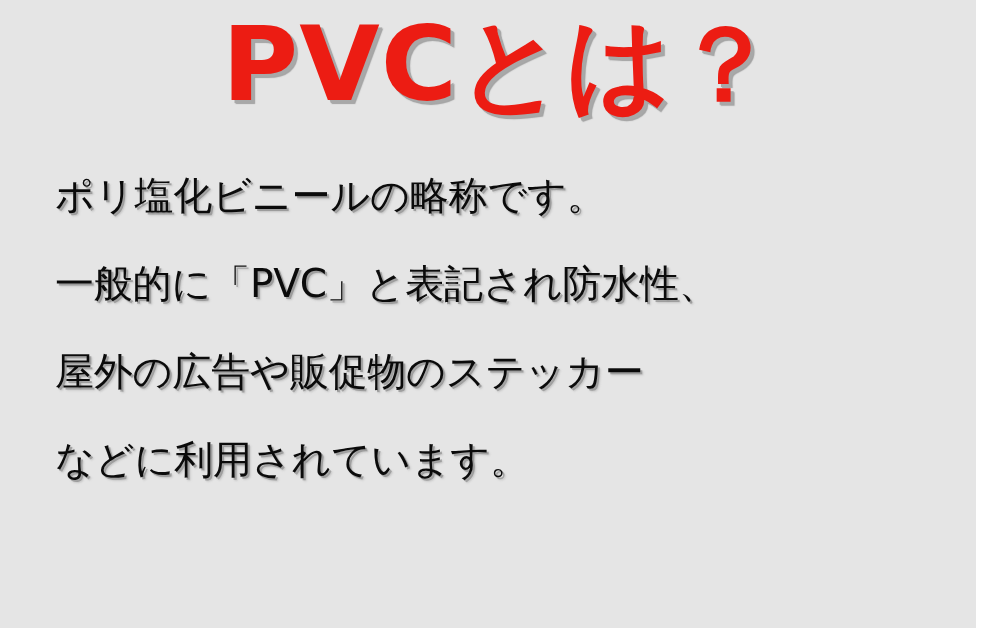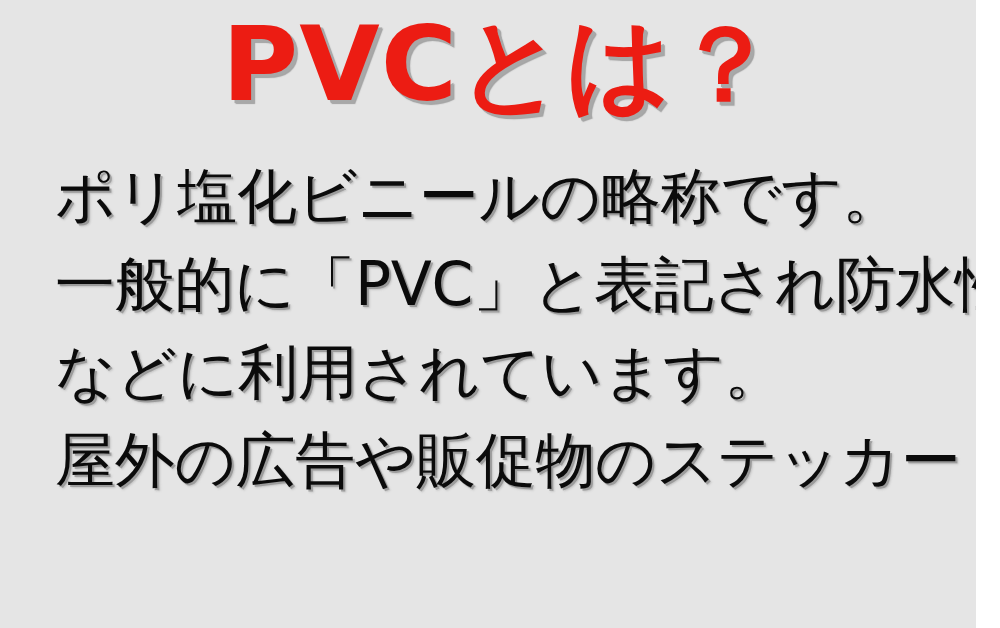--- a/index.html
+++ b/index.html
@@ -45,21 +45,21 @@
   
   #body-block {
     position: absolute;
     top: 152px;
     left: 55px;
     width: 930px;
   }
 
   .body-line {
     font-family: "DejaVu Sans", "Liberation Sans", sans-serif;
-    font-size: 60px;
+    font-size: 39px;
     font-weight: 400;
     line-height: 88px;
     height: 88px;
     color: #0b0b0b;
     white-space: nowrap;
     letter-spacing: -0.005em;
     text-shadow:
       2px 2px 0 rgba(120,120,120,0.55),
       3px 3px 2px rgba(150,150,150,0.40);
   }
@@ -69,17 +69,17 @@
 
 <div id="slide">
 
   <div id="title-block">
     <h1 id="title-text">PVCとは？</h1>
   </div>
 
   <div id="body-block">
     <div class="body-line">ポリ塩化ビニールの略称です。</div>
     <div class="body-line">一般的に「PVC」と表記され防水性、</div>
+    <div class="body-line">屋外の広告や販促物のステッカー</div>
     <div class="body-line">などに利用されています。</div>
-    <div class="body-line">屋外の広告や販促物のステッカー</div>
   </div>
 
 </div>
 
 </body></html>

